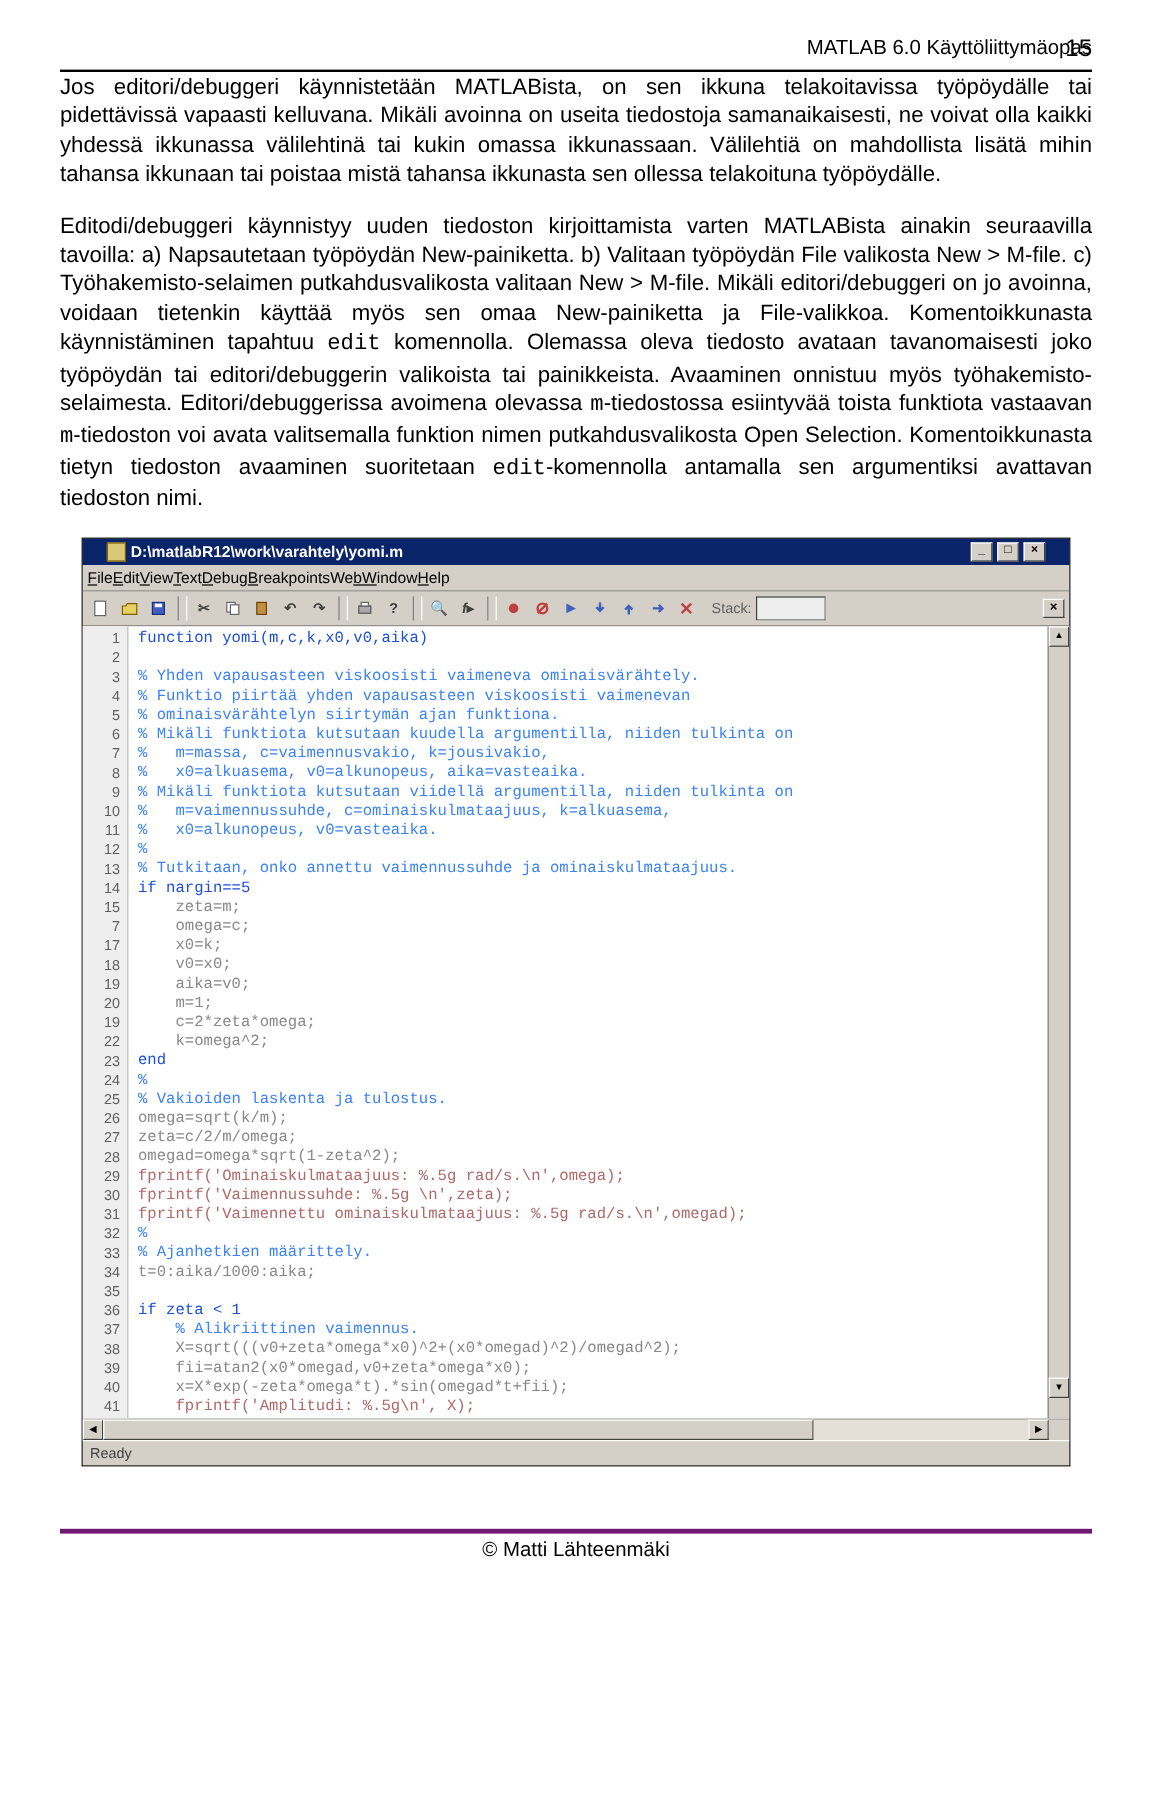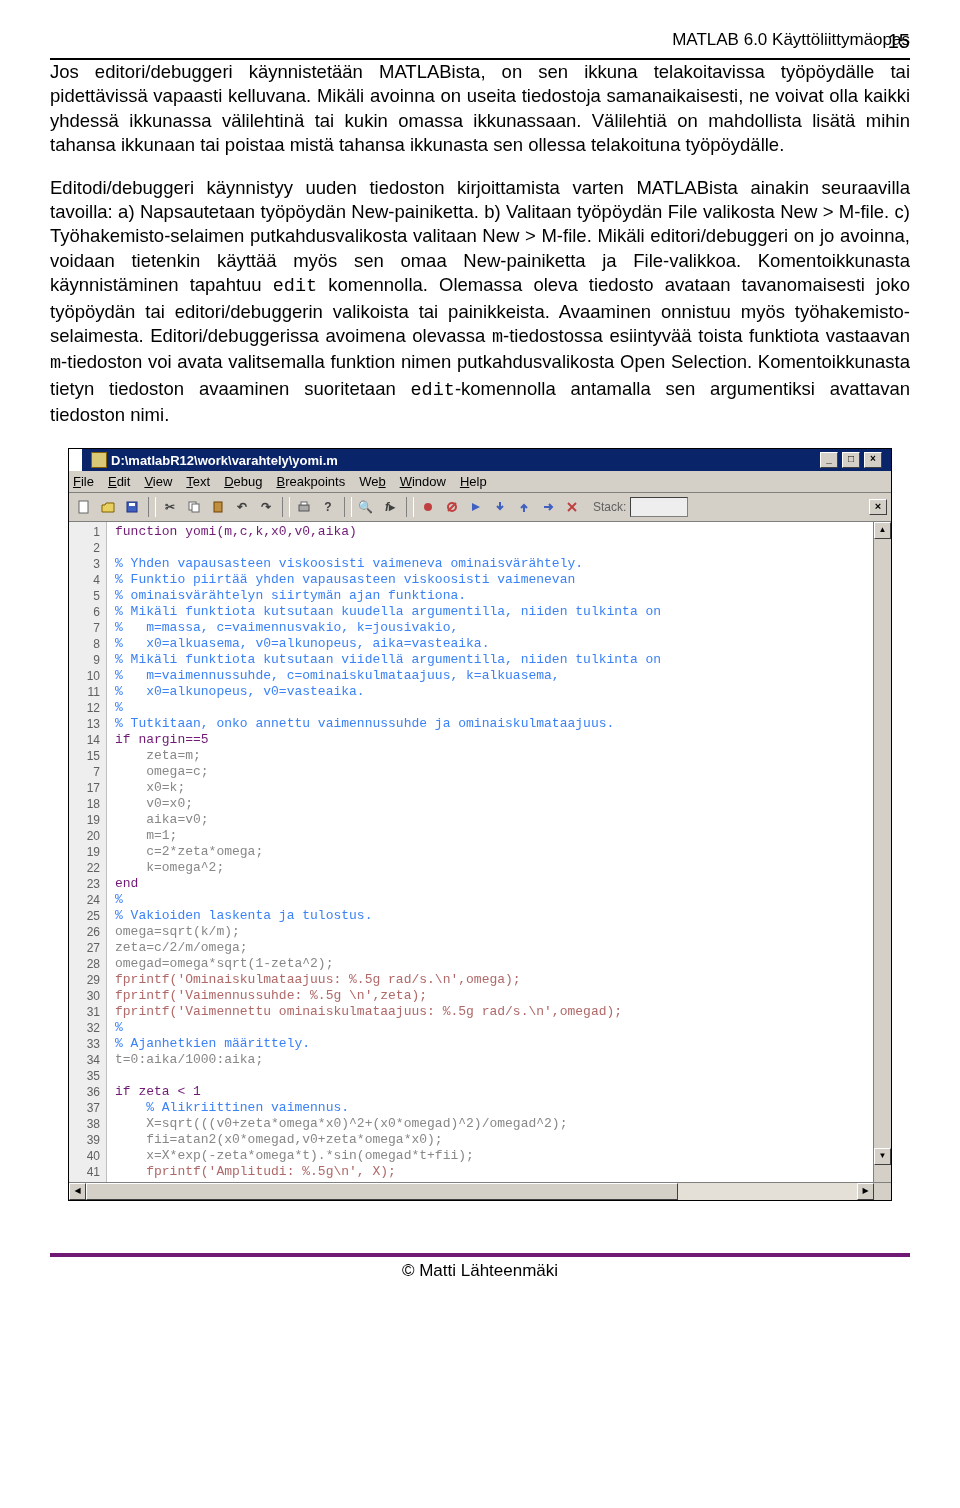--- a/index.html
+++ b/index.html
@@ -36,25 +36,24 @@
   .mono { font-family: "Courier New", monospace; }
   .editor-shot {
     margin: 20px 18px 0 18px;
     border: 1px solid #000;
   }
   .titlebar {
     background: linear-gradient(#0a246a, #0a246a);
     color: #fff;
     font-size: 13px;
     font-weight: bold;
-    padding: 3px 9px;
-    display: flex;
-    align-items: flex-end;
+    padding: 3px 20px;
+    display: flex;
+    align-items: center;
     gap: 4px;
-    margin-left: 13px;
   }
   .titlebar .ticon {
     width: 14px; height: 14px; background: #d8c878; border: 1px solid #806000; display: inline-block;
   }
   .titlebar .spacer { flex: 1; }
   .winbtn {
     width: 16px; height: 14px;
     background: #d4d0c8;
     border: 1px solid #fff;
     border-right-color: #404040;
@@ -64,21 +63,20 @@
     font-family: Arial;
     font-weight: bold;
     text-align: center;
     line-height: 12px;
   }
   .menubar {
     background: #d4d0c8;
     font-size: 13px;
     padding: 3px 4px;
     display: flex;
-    gap: 14px;
     border-bottom: 1px solid #808080;
   }
   .menubar span u { text-decoration: underline; }
   .toolbar {
     background: #d4d0c8;
     padding: 3px 4px;
     display: flex;
     align-items: center;
     border-bottom: 1px solid #808080;
     font-size: 12px;
@@ -139,21 +137,21 @@
   .code {
     flex: 1;
     font-family: "Courier New", monospace;
     font-size: 13px;
     color: #888;
     padding: 2px 0 2px 8px;
     white-space: pre;
     line-height: 16px;
     overflow: hidden;
   }
-  .kw { color: #701a75; }
+  .kw { color: #1d4ed8; }
   .cm { color: #3b82f6; }
   .st { color: #b06868; text-align: right; }
   .scrollbar-v {
     width: 17px;
     background: #d4d0c8;
     border-left: 1px solid #808080;
     position: relative;
   }
   .sbtn {
     width: 15px; height: 15px;
@@ -405,18 +403,21 @@
         <div class="sbtn bottom">▼</div>
       </div>
     </div>
     <div class="scrollbar-h">
       <div class="sbtn">◀</div>
       <div class="thumb"></div>
       <div class="track"></div>
       <div class="sbtn">▶</div>
       <div class="corner"></div>
     </div>
+    <div class="statusbar">
+      <span>Ready</span>
+    </div>
   </div>
 </div>
 
 <div class="ftr">
   <span>© Matti Lähteenmäki</span>
 </div>
 
 </body></html>

